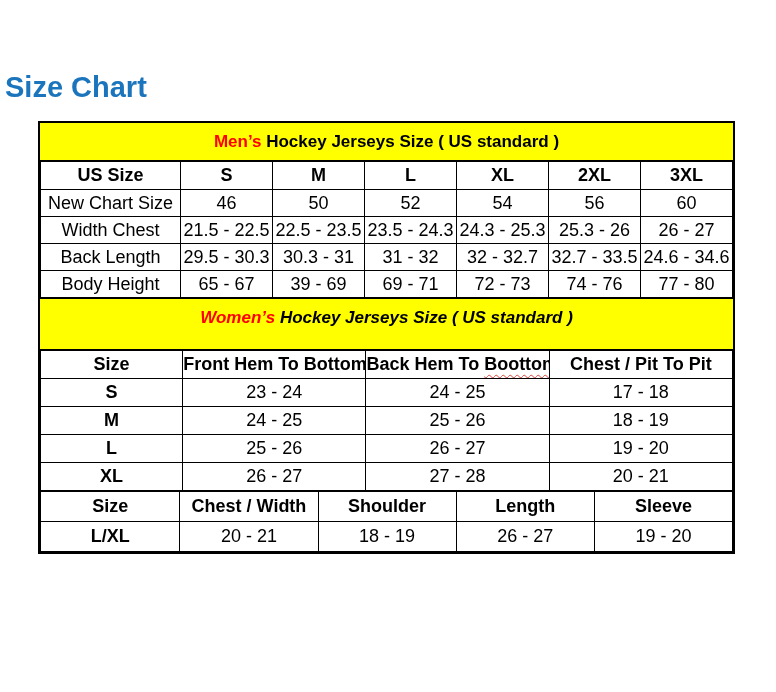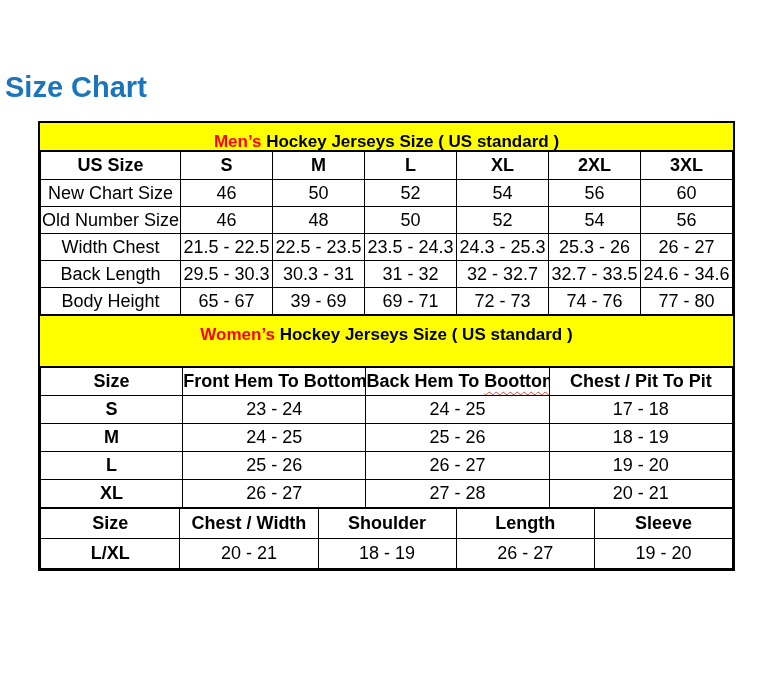--- a/index.html
+++ b/index.html
@@ -35,22 +35,22 @@
   .band {
     background: #FFFF00;
     color: #000000;
     font-weight: bold;
     font-size: 17px;
     text-align: center;
     border-bottom: 1px solid #000000;
     box-sizing: border-box;
   }
   .band + table { border-top: 0; }
-  .band-mens   { height: 28px; line-height: 38px; }
-  .band-womens { height: 52px; line-height: 38px; border-top: 1px solid #000; }
+  .band-mens   { height: 38px; line-height: 38px; }
+  .band-womens { height: 52px; line-height: 38px; border-top: 1px solid #000; font-style: italic; }
   .band-youth  { height: 31px; line-height: 31px; border-top: 1px solid #000; }
   .band-highlight { color: #FF0000; }
   table {
     width: 100%;
     border-collapse: collapse;
     table-layout: fixed;
     font-size: 18px;
     color: #000000;
   }
   th, td {
@@ -103,29 +103,20 @@
           <tr>
             <td class="row-label">New Chart Size</td>
             <td>46</td>
             <td>50</td>
             <td>52</td>
             <td>54</td>
             <td>56</td>
             <td>60</td>
           </tr>
           <tr>
-            <td class="row-label">Old Number Size</td>
-            <td>46</td>
-            <td>48</td>
-            <td>50</td>
-            <td>52</td>
-            <td>54</td>
-            <td>56</td>
-          </tr>
-          <tr>
             <td class="row-label">Width Chest</td>
             <td>21.5 - 22.5</td>
             <td>22.5 - 23.5</td>
             <td>23.5 - 24.3</td>
             <td>24.3 - 25.3</td>
             <td>25.3 - 26</td>
             <td>26 - 27</td>
           </tr>
           <tr>
             <td class="row-label">Back Length</td>

